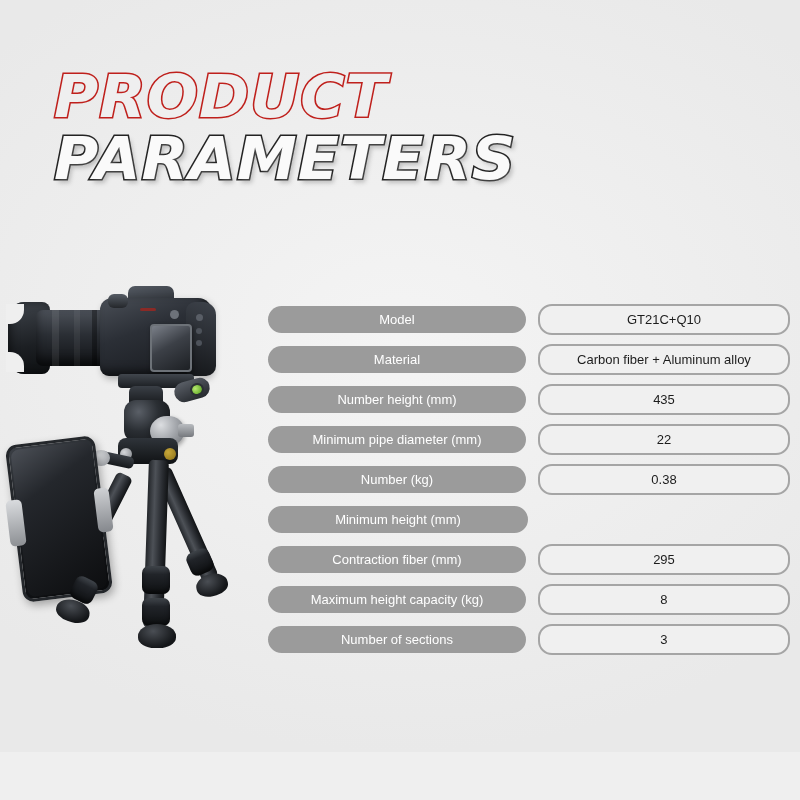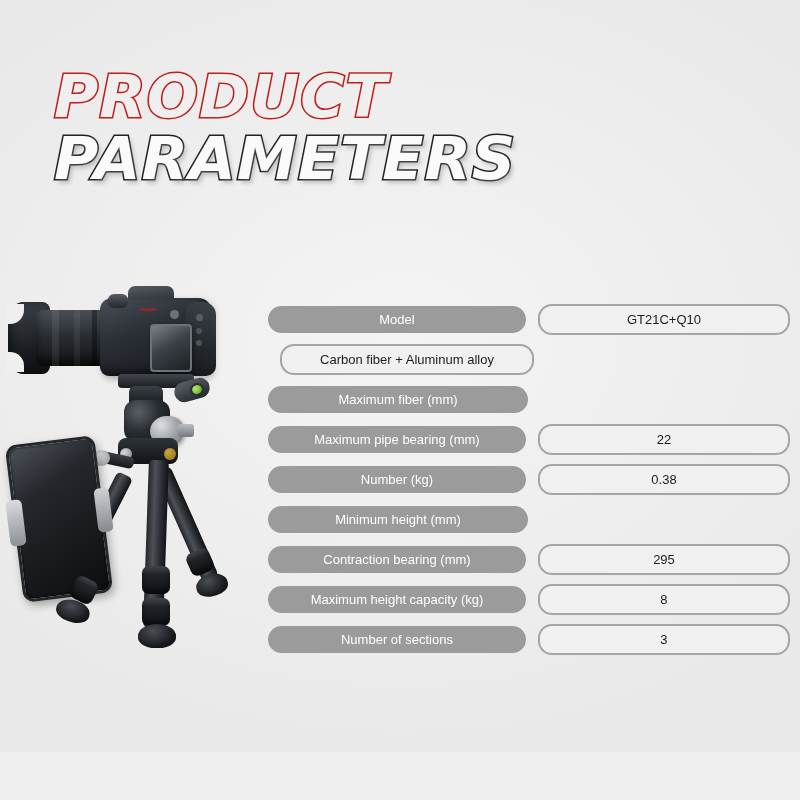--- a/index.html
+++ b/index.html
@@ -345,38 +345,40 @@
     <div class="foot foot-l"></div>
     <div class="foot foot-c"></div>
   </div>
 
   <div class="spec-table" id="spec-table">
       <div class="spec-row">
         <div class="spec-label">Model</div>
         <div class="spec-value">GT21C+Q10</div>
       </div>
       <div class="spec-row">
+        <div class="spec-label">Material</div>
         <div class="spec-value">Carbon fiber + Aluminum alloy</div>
       </div>
       <div class="spec-row">
-        <div class="spec-label">Maximum fiber (mm)</div>
-      </div>
-      <div class="spec-row">
-        <div class="spec-label">Maximum pipe bearing (mm)</div>
+        <div class="spec-label">Number height (mm)</div>
+        <div class="spec-value">435</div>
+      </div>
+      <div class="spec-row">
+        <div class="spec-label">Minimum pipe diameter (mm)</div>
         <div class="spec-value">22</div>
       </div>
       <div class="spec-row">
         <div class="spec-label">Number (kg)</div>
         <div class="spec-value">0.38</div>
       </div>
       <div class="spec-row">
         <div class="spec-label">Minimum height (mm)</div>
       </div>
       <div class="spec-row">
-        <div class="spec-label">Contraction bearing (mm)</div>
+        <div class="spec-label">Contraction fiber (mm)</div>
         <div class="spec-value">295</div>
       </div>
       <div class="spec-row">
         <div class="spec-label">Maximum height capacity (kg)</div>
         <div class="spec-value">8</div>
       </div>
       <div class="spec-row">
         <div class="spec-label">Number of sections</div>
         <div class="spec-value">3</div>
       </div>

